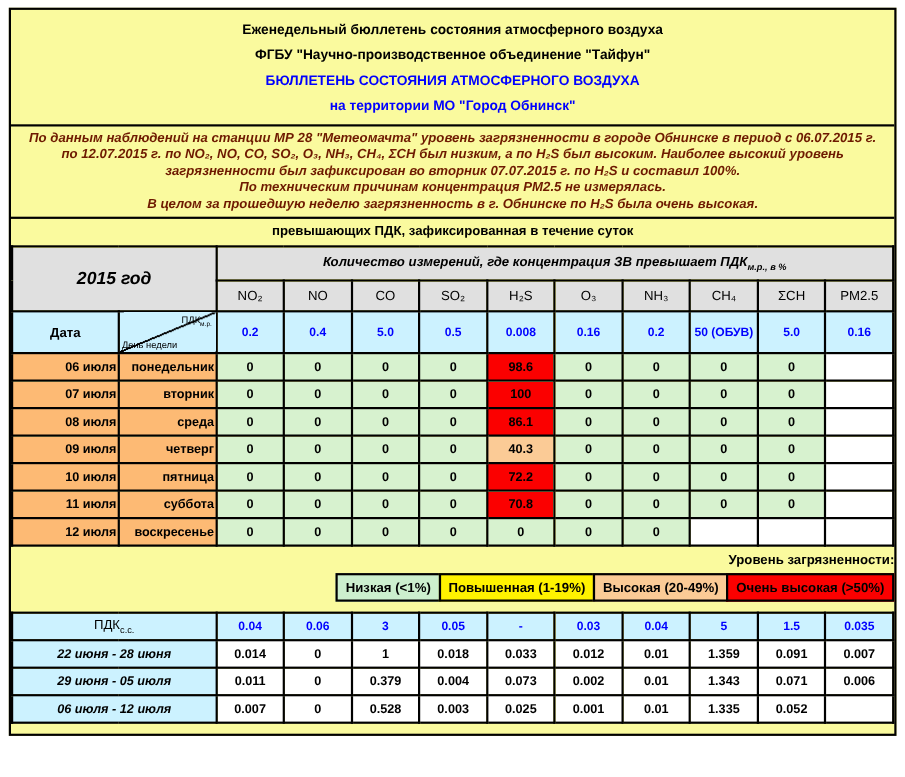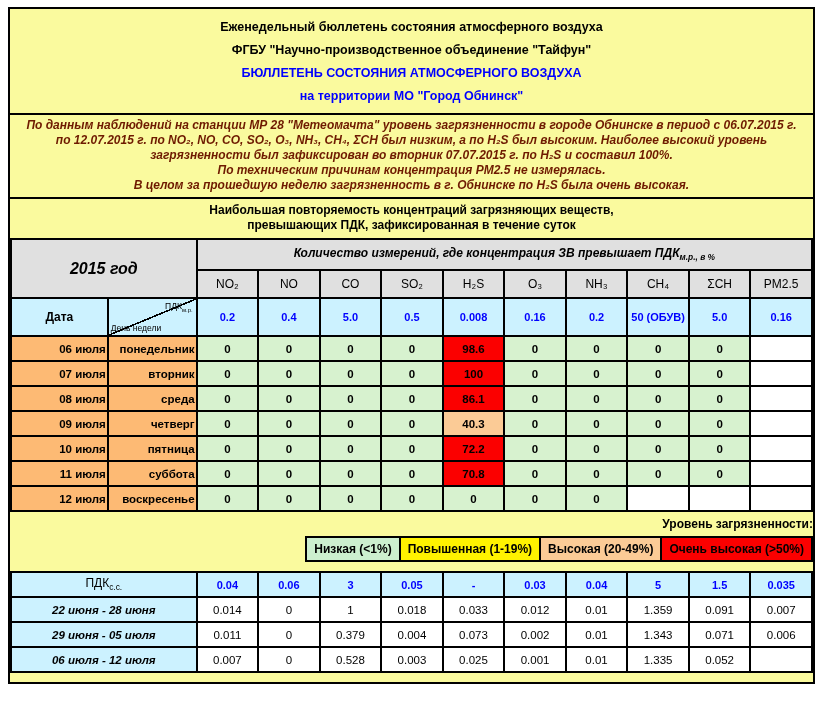--- a/index.html
+++ b/index.html
@@ -45,21 +45,21 @@
   .legend{padding:5px 0 9px;text-align:right;}
   .lgtitle{font-weight:bold;font-size:12px;margin-bottom:5px;color:#000;}
   .lgbox{display:inline-block;border:2px solid #000;font-weight:bold;font-size:12px;
     padding:4px 7px;margin-left:-2px;color:#000;}
   .lgbox:first-child{margin-left:0;}
 
   
   .avgtitle{font-weight:bold;font-size:12px;height:26px;background:#FAFA9E;}
   .avglabel{font-weight:normal;font-size:12px;background:#CCF2FF;height:21px;}
   .avglabel-it{font-weight:bold;font-style:italic;font-size:11.5px;background:#CCF2FF;height:21px;}
-  .avgval{background:#FFFFFF;font-weight:normal;font-size:11.5px;}
+  .avgval{background:#FFFFFF;font-weight:bold;font-size:11.5px;}
   sub{font-size:0.7em;}
 
   
   .footer{padding:4px 0 5px;text-align:center;font-weight:bold;font-size:12px;line-height:16px;color:#000;}
 </style>
 </head>
 <body>
 
 <div class="page">
 
@@ -70,21 +70,20 @@
     <div class="hline blue">на территории МО "Город Обнинск"</div>
   </div>
 
   <div class="summary">
     <div>По данным наблюдений на станции МР 28 "Метеомачта" уровень загрязненности в городе Обнинске в период с 06.07.2015 г. по 12.07.2015 г. по NO₂, NO, CO, SO₂, O₃, NH₃, CH₄, ΣCH был низким, а по H₂S был высоким. Наиболее высокий уровень загрязненности был зафиксирован во вторник 07.07.2015 г. по H₂S и составил 100%.</div>
     <div>По техническим причинам концентрация РМ2.5 не измерялась.</div>
     <div>В целом за прошедшую неделю загрязненность в г. Обнинске по H₂S была очень высокая.</div>
   </div>
 
   <div class="t1">
-    <div>Наибольшая повторяемость концентраций загрязняющих веществ,</div>
     <div>превышающих ПДК, зафиксированная в течение суток</div>
   </div>
 
   <table>
     <colgroup>
       <col style="width:96px">
         <col style="width:88px">
         <col span="10" style="width:61px">
     </colgroup>
     <tbody>

